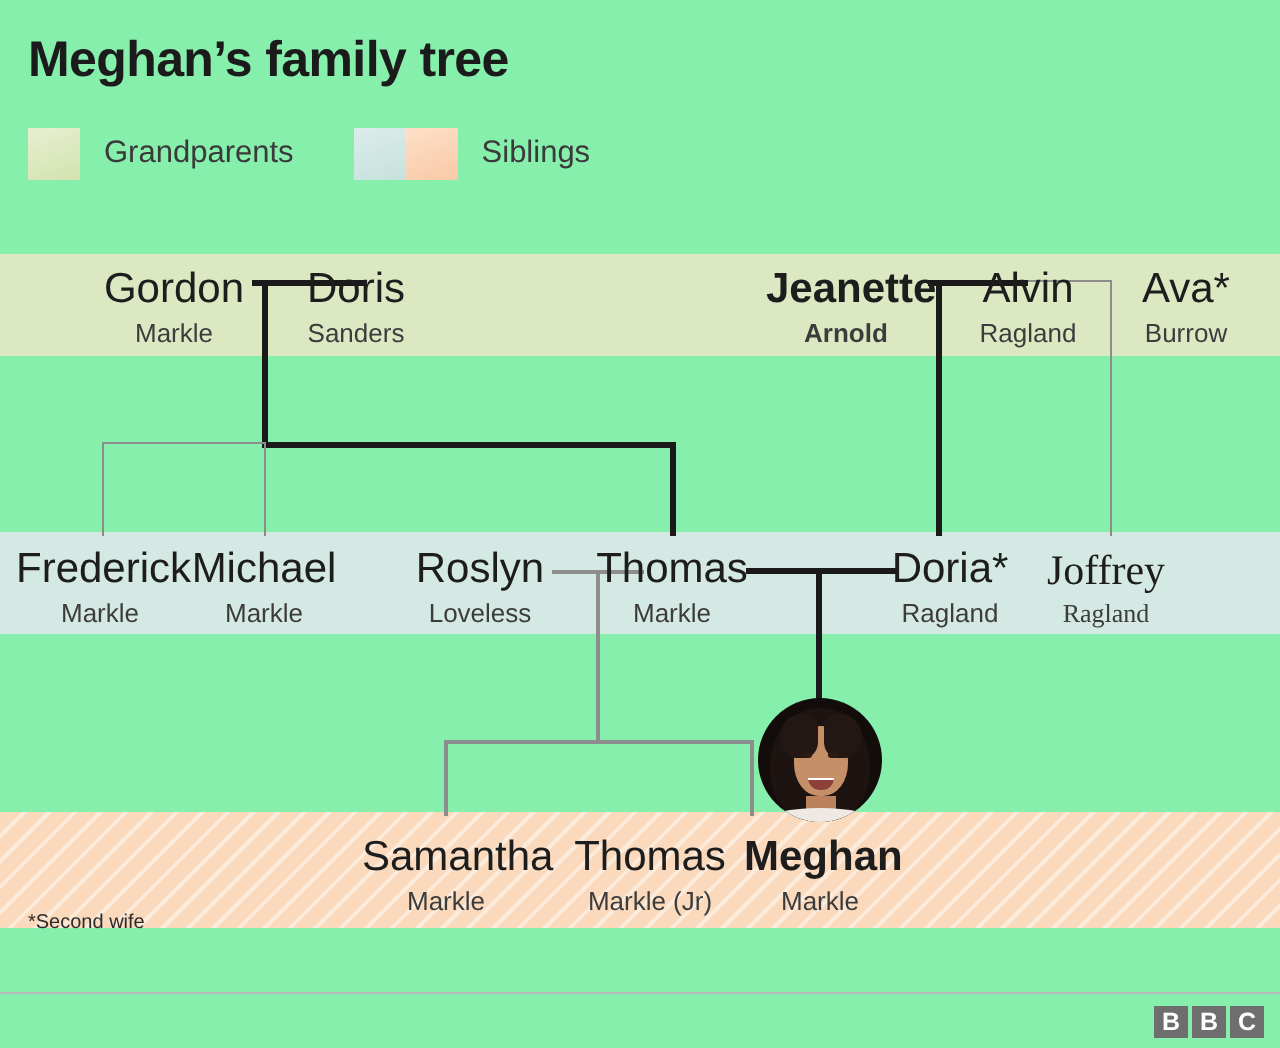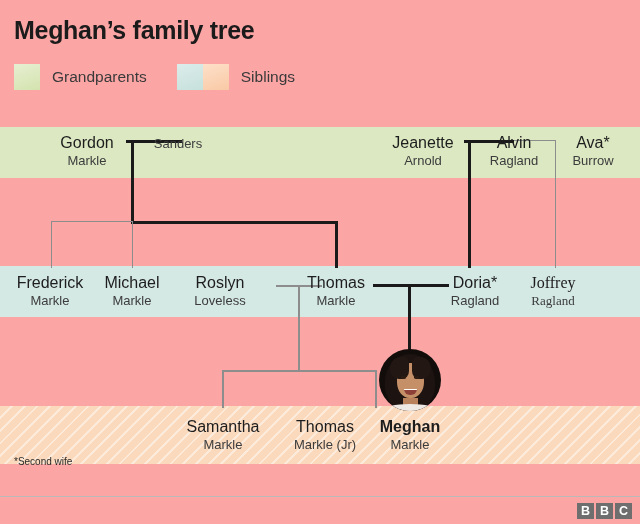--- a/index.html
+++ b/index.html
@@ -12,21 +12,21 @@
     width: 640px;
     height: 524px;
     font-family: "Liberation Sans", sans-serif;
     color: #222222;
     overflow: hidden;
   }
   #chart {
     position: relative;
     width: 640px;
     height: 524px;
-    background: #fca5a5;
+    background: #86efac;
   }
 
   
   .title {
     position: absolute;
     left: 14px;
     top: 16px;
     font-size: 25px;
     font-weight: bold;
     letter-spacing: -0.3px;
@@ -104,21 +104,21 @@
 
   
   .person {
     position: absolute;
     text-align: center;
     line-height: 1.08;
     white-space: nowrap;
   }
   .first {
     display: block;
-    font-size: 16px;
+    font-size: 21px;
     color: #1d1d1d;
   }
   .last {
     display: block;
     font-size: 13px;
     color: #3c3c3c;
     margin-top: 3px;
   }
   .person.highlight .first { font-weight: bold; }
 
@@ -280,44 +280,45 @@
 
   <div class="line-thin" style="left:222px; top:370px; width:154px; height:1.5px;"></div>
   <div class="line-thin" style="left:222px; top:370px; width:1.5px; height:38px;"></div>
   <div class="line-thin" style="left:375px; top:370px; width:1.5px; height:38px;"></div>
 
   <div class="person" style="left:47px; top:134px; width:80px;">
     <span class="first">Gordon</span>
     <span class="last">Markle</span>
   </div>
   <div class="person" style="left:139px; top:134px; width:78px;">
+    <span class="first">Doris</span>
     <span class="last">Sanders</span>
   </div>
-  <div class="person" style="left:383px; top:134px; width:80px;">
+  <div class="person" style="left:383px; top:134px; width:80px;font-weight:bold;">
     <span class="first">Jeanette</span>
     <span class="last">Arnold</span>
   </div>
   <div class="person" style="left:476px; top:134px; width:76px;">
     <span class="first">Alvin</span>
     <span class="last">Ragland</span>
   </div>
   <div class="person" style="left:558px; top:134px; width:70px;">
     <span class="first">Ava*</span>
     <span class="last">Burrow</span>
   </div>
 
   <div class="person" style="left:8px; top:274px; width:84px;">
     <span class="first">Frederick</span>
     <span class="last">Markle</span>
   </div>
   <div class="person" style="left:92px; top:274px; width:80px;">
     <span class="first">Michael</span>
     <span class="last">Markle</span>
   </div>
-  <div class="person" style="left:180px; top:274px; width:80px;">
+  <div class="person" style="left:200px; top:274px; width:80px;">
     <span class="first">Roslyn</span>
     <span class="last">Loveless</span>
   </div>
   <div class="person" style="left:297px; top:274px; width:78px;">
     <span class="first">Thomas</span>
     <span class="last">Markle</span>
   </div>
   <div class="person" style="left:437px; top:274px; width:76px;">
     <span class="first">Doria*</span>
     <span class="last">Ragland</span>

